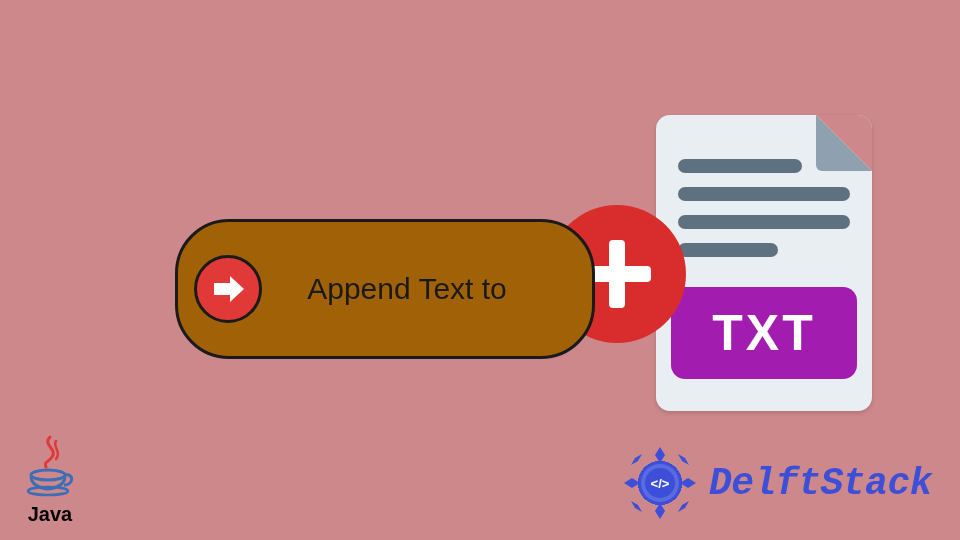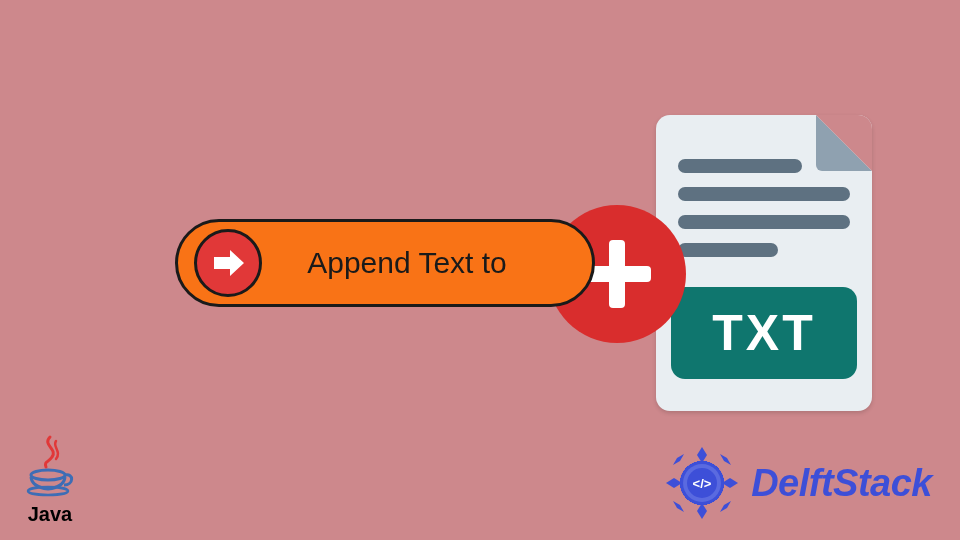--- a/index.html
+++ b/index.html
@@ -11,22 +11,22 @@
     font-family: Arial, Helvetica, sans-serif;
     overflow: hidden;
   }
 
   
   .pill {
     position: absolute;
     left: 175px;
     top: 219px;
     width: 420px;
-    height: 88px;
-    background: #f97316;
+    height: 140px;
+    background: #a16207;
     border: 3px solid #1a1a1a;
     border-radius: 54px;
     display: flex;
     align-items: center;
     padding-left: 10px;
   }
   .arrow-circle {
     width: 68px;
     height: 68px;
     border-radius: 50%;
@@ -106,21 +106,21 @@
   .doc-line.short { width: 58%; }
   .doc-line.med { width: 100%; }
   .doc-line.first { width: 72%; }
   .txt-badge {
     position: absolute;
     bottom: 32px;
     left: 50%;
     transform: translateX(-50%);
     width: 186px;
     height: 92px;
-    background: #0f766e;
+    background: #a21caf;
     border-radius: 14px;
     display: flex;
     align-items: center;
     justify-content: center;
     color: #ffffff;
     font-weight: 700;
     font-size: 50px;
     letter-spacing: 3px;
   }
 
@@ -157,20 +157,21 @@
     align-items: center;
     justify-content: center;
     position: relative;
   }
   .brand-text {
     font-size: 38px;
     font-weight: 700;
     font-style: italic;
     color: #3d4fd8;
     letter-spacing: -0.5px;
+    font-family: Liberation Mono, monospace;
   }
 </style>
 </head>
 <body>
 
 <div class="file">
   <div class="doc-lines">
     <div class="doc-line first"></div>
     <div class="doc-line med"></div>
     <div class="doc-line med"></div>

